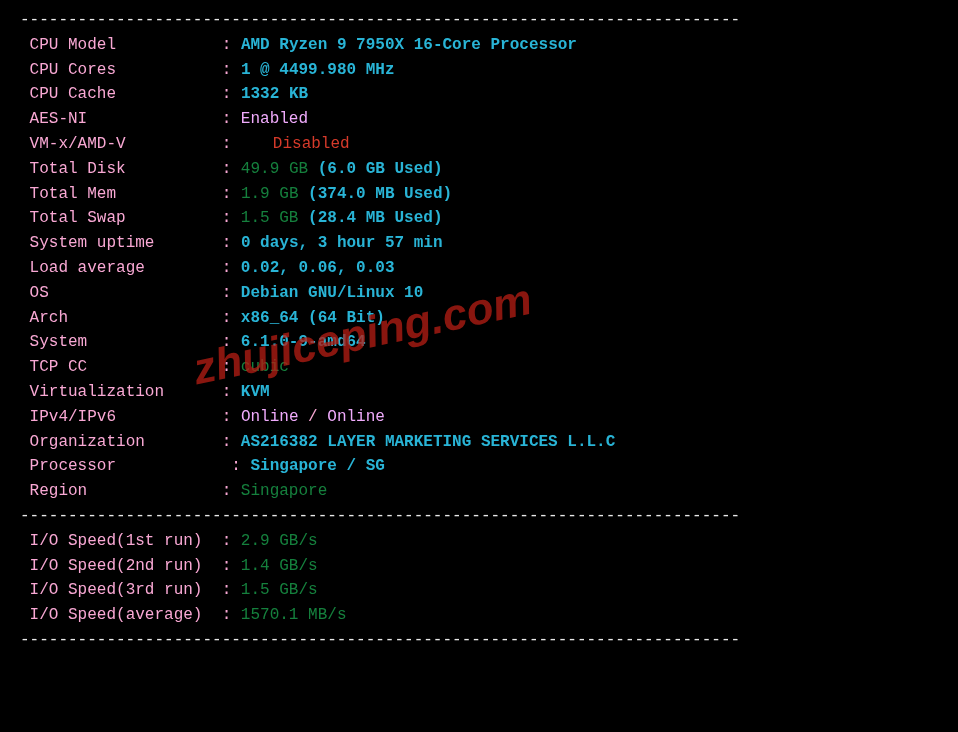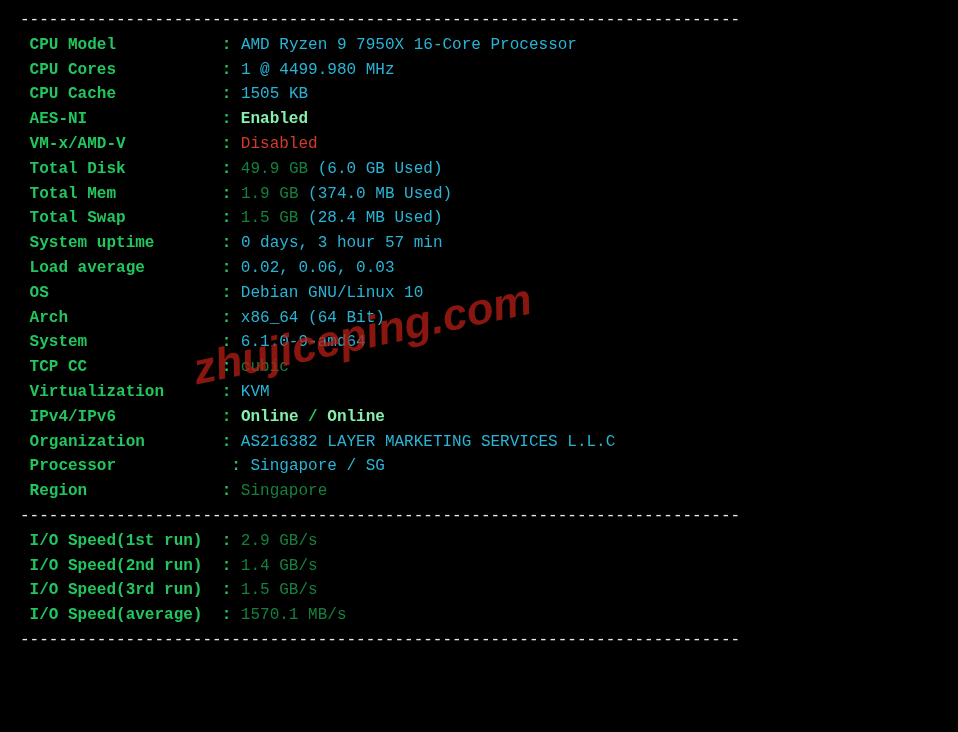--- a/index.html
+++ b/index.html
@@ -12,25 +12,25 @@
     color: #ccc;
     width: 958px;
     height: 732px;
     overflow: hidden;
     position: relative;
   }
   .inner {
     padding: 8px 20px;
     white-space: pre;
   }
-  .white { color: #22c55e; font-weight: bold; }
-  .cyan  { color: #29b4d6; }
+  .white { color: #f9a8d4; }
+  .cyan  { color: #29b4d6; font-weight: bold; }
   .yellow{ color: #15803d; }
-  .green { color: #86efac; font-weight: bold; }
-  .red   { color: #d63a2a; }
+  .green { color: #f0abfc; }
+  .red   { color: #d63a2a; margin-left: 32px; }
   .dash {
     color: #e8e8e8;
     letter-spacing: 0;
   }
   .watermark {
     position: absolute;
     left: 190px;
     top: 300px;
     transform: rotate(-12deg);
     color: rgba(180,30,20,0.9);
@@ -42,21 +42,21 @@
     user-select: none;
     opacity: 0.85;
   }
 </style>
 </head>
 <body>
 
 <div class="inner"><span class="dash">---------------------------------------------------------------------------</span>
 <div id="rows-container"> <span class="white">CPU Model</span>           <span class="white">:</span> <span class="cyan">AMD Ryzen 9 7950X 16-Core Processor</span>
  <span class="white">CPU Cores</span>           <span class="white">:</span> <span class="cyan">1 @ 4499.980 MHz</span>
- <span class="white">CPU Cache</span>           <span class="white">:</span> <span class="cyan">1505 KB</span>
+ <span class="white">CPU Cache</span>           <span class="white">:</span> <span class="cyan">1332 KB</span>
  <span class="white">AES-NI</span>              <span class="white">:</span> <span class="green">Enabled</span>
  <span class="white">VM-x/AMD-V</span>          <span class="white">:</span> <span class="red">Disabled</span>
  <span class="white">Total Disk</span>          <span class="white">:</span> <span class="yellow">49.9 </span><span class="yellow">GB</span><span class="cyan"> (6.0 GB Used)</span>
  <span class="white">Total Mem</span>           <span class="white">:</span> <span class="yellow">1.9 </span><span class="yellow">GB</span><span class="cyan"> (374.0 MB Used)</span>
  <span class="white">Total Swap</span>          <span class="white">:</span> <span class="yellow">1.5 </span><span class="yellow">GB</span><span class="cyan"> (28.4 MB Used)</span>
  <span class="white">System uptime</span>       <span class="white">:</span> <span class="cyan">0 days, 3 hour 57 min</span>
  <span class="white">Load average</span>        <span class="white">:</span> <span class="cyan">0.02, 0.06, 0.03</span>
  <span class="white">OS</span>                  <span class="white">:</span> <span class="cyan">Debian GNU/Linux 10</span>
  <span class="white">Arch</span>                <span class="white">:</span> <span class="cyan">x86_64 (64 Bit)</span>
  <span class="white">System</span>              <span class="white">:</span> <span class="cyan">6.1.0-9-amd64</span>

